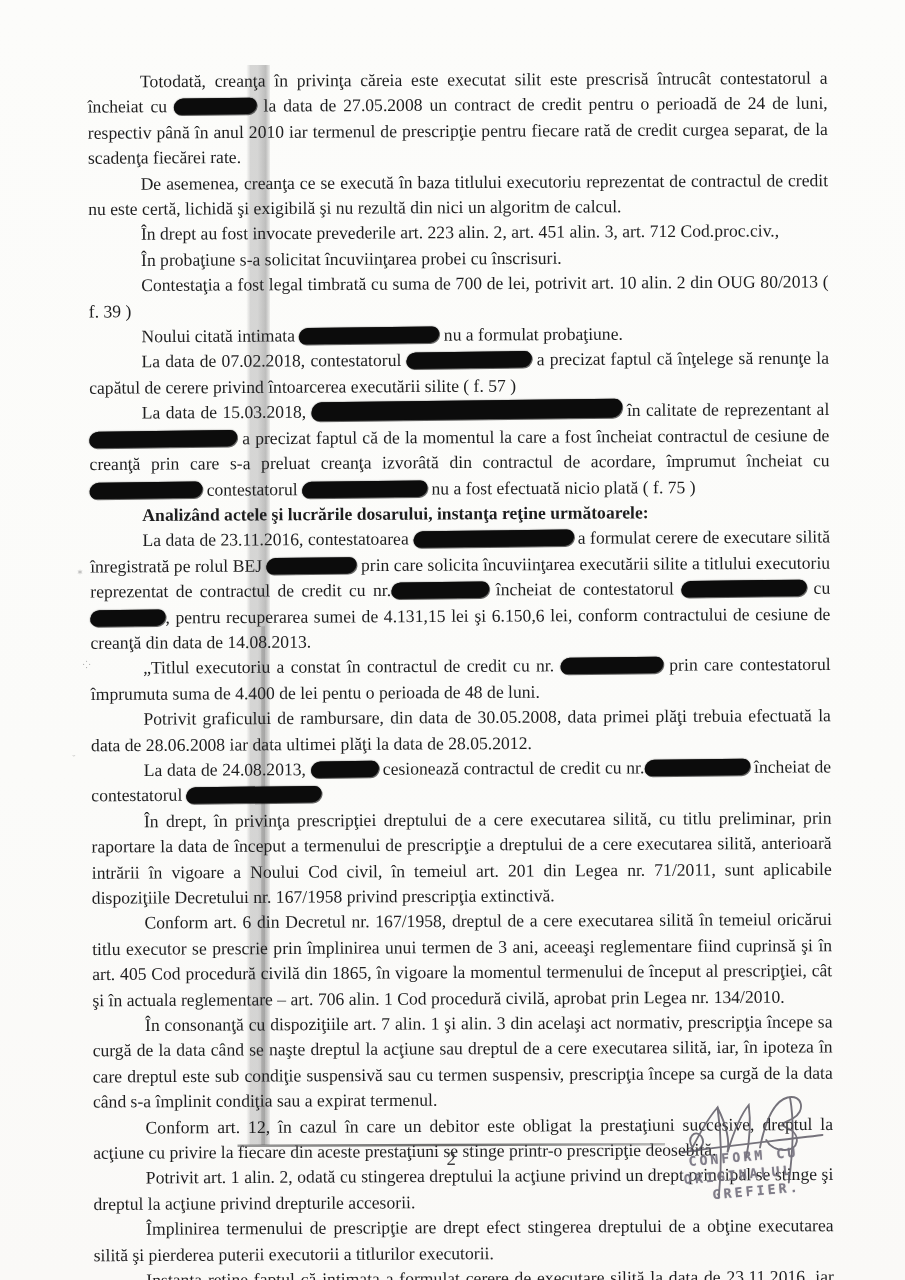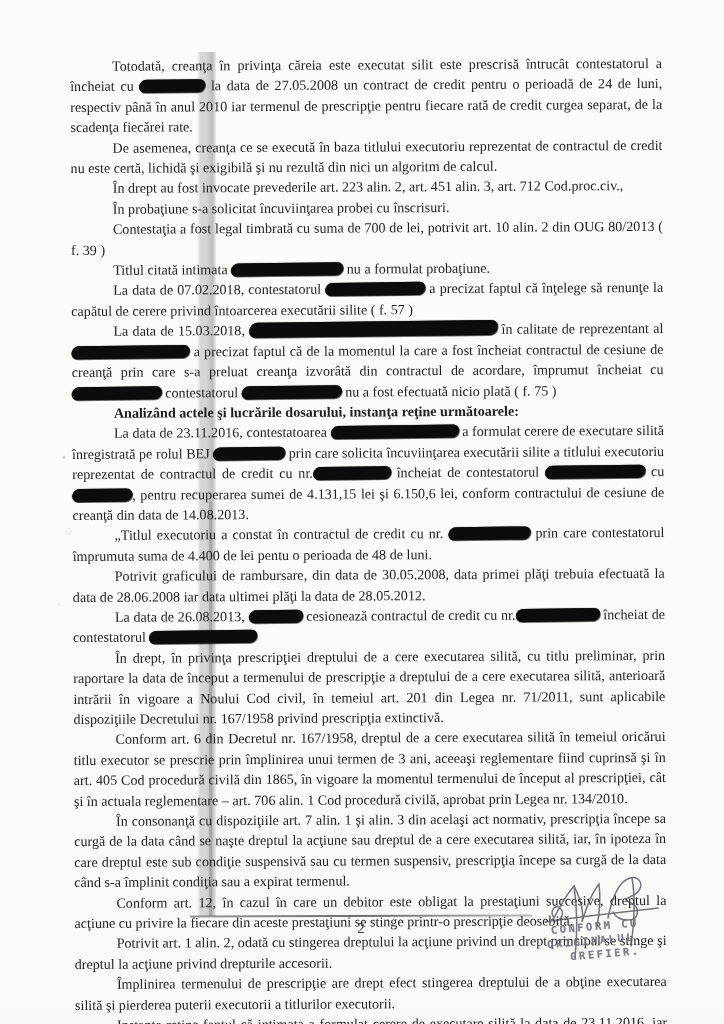--- a/index.html
+++ b/index.html
@@ -71,28 +71,28 @@
 <div class="page">
 
   <div class="scan-stripe"></div>
 
   <div class="content">
       <p class="para"><span>Totodată, creanţa în privinţa căreia este executat silit este prescrisă întrucât contestatorul a încheiat cu </span><span class="redact" style="width: 66px;"></span><span> la data de 27.05.2008 un contract de credit pentru o perioadă de 24 de luni, respectiv până în anul 2010 iar termenul de prescripţie pentru fiecare rată de credit curgea separat, de la scadenţa fiecărei rate.</span></p>
       <p class="para"><span>De asemenea, creanţa ce se execută în baza titlului executoriu reprezentat de contractul de credit nu este certă, lichidă şi exigibilă şi nu rezultă din nici un algoritm de calcul.</span></p>
       <p class="para"><span>În drept au fost invocate prevederile art. 223 alin. 2, art. 451 alin. 3, art. 712 Cod.proc.civ.,</span></p>
       <p class="para"><span>În probaţiune s-a solicitat încuviinţarea probei cu înscrisuri.</span></p>
       <p class="para"><span>Contestaţia a fost legal timbrată cu suma de 700 de lei, potrivit art. 10 alin. 2 din OUG 80/2013 ( f. 39 )</span></p>
-      <p class="para"><span>Titlul citată intimata </span><span class="redact" style="width: 112px;"></span><span> nu a formulat probaţiune.</span></p>
+      <p class="para"><span>Noului citată intimata </span><span class="redact" style="width: 112px;"></span><span> nu a formulat probaţiune.</span></p>
       <p class="para"><span>La data de 07.02.2018, contestatorul </span><span class="redact" style="width: 100px;"></span><span> a precizat faptul că înţelege să renunţe la capătul de cerere privind întoarcerea executării silite ( f. 57 )</span></p>
       <p class="para"><span>La data de 15.03.2018, </span><span class="redact" style="width: 248px; height: 15px;"></span><span> în calitate de reprezentant al </span><span class="redact" style="width: 118px;"></span><span> a precizat faptul că de la momentul la care a fost încheiat contractul de cesiune de creanţă  prin care s-a preluat creanţa izvorâtă din contractul de acordare, împrumut încheiat cu </span><span class="redact" style="width: 90px;"></span><span> contestatorul </span><span class="redact" style="width: 100px;"></span><span> nu a fost efectuată nicio plată ( f. 75 )</span></p>
       <p class="para bold"><span>Analizând actele şi lucrările dosarului, instanţa reţine următoarele:</span></p>
       <p class="para"><span>La data de 23.11.2016, contestatoarea </span><span class="redact" style="width: 128px;"></span><span> a formulat cerere de executare silită înregistrată pe rolul BEJ </span><span class="redact" style="width: 72px;"></span><span> prin care solicita încuviinţarea executării silite a titlului executoriu reprezentat de contractul de credit cu nr.</span><span class="redact" style="width: 78px;"></span><span> încheiat de contestatorul </span><span class="redact" style="width: 100px;"></span><span> cu </span><span class="redact" style="width: 60px;"></span><span>, pentru recuperarea sumei de 4.131,15 lei şi 6.150,6 lei, conform contractului de cesiune de creanţă din data de 14.08.2013.</span></p>
       <p class="para"><span>„Titlul executoriu a constat în contractul de credit cu nr. </span><span class="redact" style="width: 82px;"></span><span> prin care contestatorul împrumuta suma de 4.400 de lei pentu o perioada de 48 de luni.</span></p>
       <p class="para"><span>Potrivit graficului de rambursare, din data de 30.05.2008, data primei plăţi trebuia efectuată la data de 28.06.2008 iar data ultimei plăţi la data de 28.05.2012.</span></p>
-      <p class="para"><span>La data de 26.08.2013, </span><span class="redact" style="width: 54px;"></span><span> cesionează contractul de credit cu nr.</span><span class="redact" style="width: 84px;"></span><span> încheiat de contestatorul </span><span class="redact" style="width: 108px;"></span></p>
+      <p class="para"><span>La data de 24.08.2013, </span><span class="redact" style="width: 54px;"></span><span> cesionează contractul de credit cu nr.</span><span class="redact" style="width: 84px;"></span><span> încheiat de contestatorul </span><span class="redact" style="width: 108px;"></span></p>
       <p class="para"><span>În drept, în privinţa prescripţiei dreptului de a cere executarea silită, cu titlu preliminar, prin raportare la data de început a termenului de prescripţie a dreptului de a cere executarea silită, anterioară intrării în vigoare a Noului Cod civil, în temeiul art. 201 din Legea nr. 71/2011, sunt aplicabile dispoziţiile Decretului nr. 167/1958 privind prescripţia extinctivă.</span></p>
       <p class="para"><span>Conform art. 6 din Decretul nr. 167/1958, dreptul de a cere executarea silită în temeiul oricărui titlu executor se prescrie prin împlinirea unui termen de 3 ani, aceeaşi reglementare fiind cuprinsă şi în art. 405 Cod procedură civilă din 1865, în vigoare la momentul termenului de început al prescripţiei, cât şi în actuala reglementare – art. 706 alin. 1 Cod procedură civilă, aprobat prin Legea nr. 134/2010.</span></p>
       <p class="para"><span>În consonanţă cu dispoziţiile art. 7 alin. 1 şi alin. 3 din acelaşi act normativ, prescripţia începe sa curgă de la data când se naşte dreptul la acţiune sau dreptul de a cere executarea silită, iar, în ipoteza în care dreptul este sub condiţie suspensivă sau cu termen suspensiv, prescripţia începe sa curgă de la data când s-a împlinit condiţia sau a expirat termenul.</span></p>
       <p class="para"><span>Conform art. 12, în cazul în care un debitor este obligat la prestaţiuni succesive, dreptul la acţiune cu privire la fiecare din aceste prestaţiuni se stinge printr-o prescripţie deosebită.</span></p>
       <p class="para"><span>Potrivit art. 1 alin. 2, odată cu stingerea dreptului la acţiune privind un drept principal se stinge şi dreptul la acţiune privind drepturile accesorii.</span></p>
       <p class="para"><span>Împlinirea termenului de prescripţie are drept efect stingerea dreptului de a obţine executarea silită şi pierderea puterii executorii a titlurilor executorii.</span></p>
       <p class="para"><span>Instanţa reţine faptul că intimata a formulat cerere de executare silită la data de 23.11.2016, iar contractul de cesiune a fost încheiat la data de 28.03.2013, fiind depăşit termenul,</span></p>
     </div>
 
   <div class="speck" style="left:62px;top:452px;">⁎</div>

